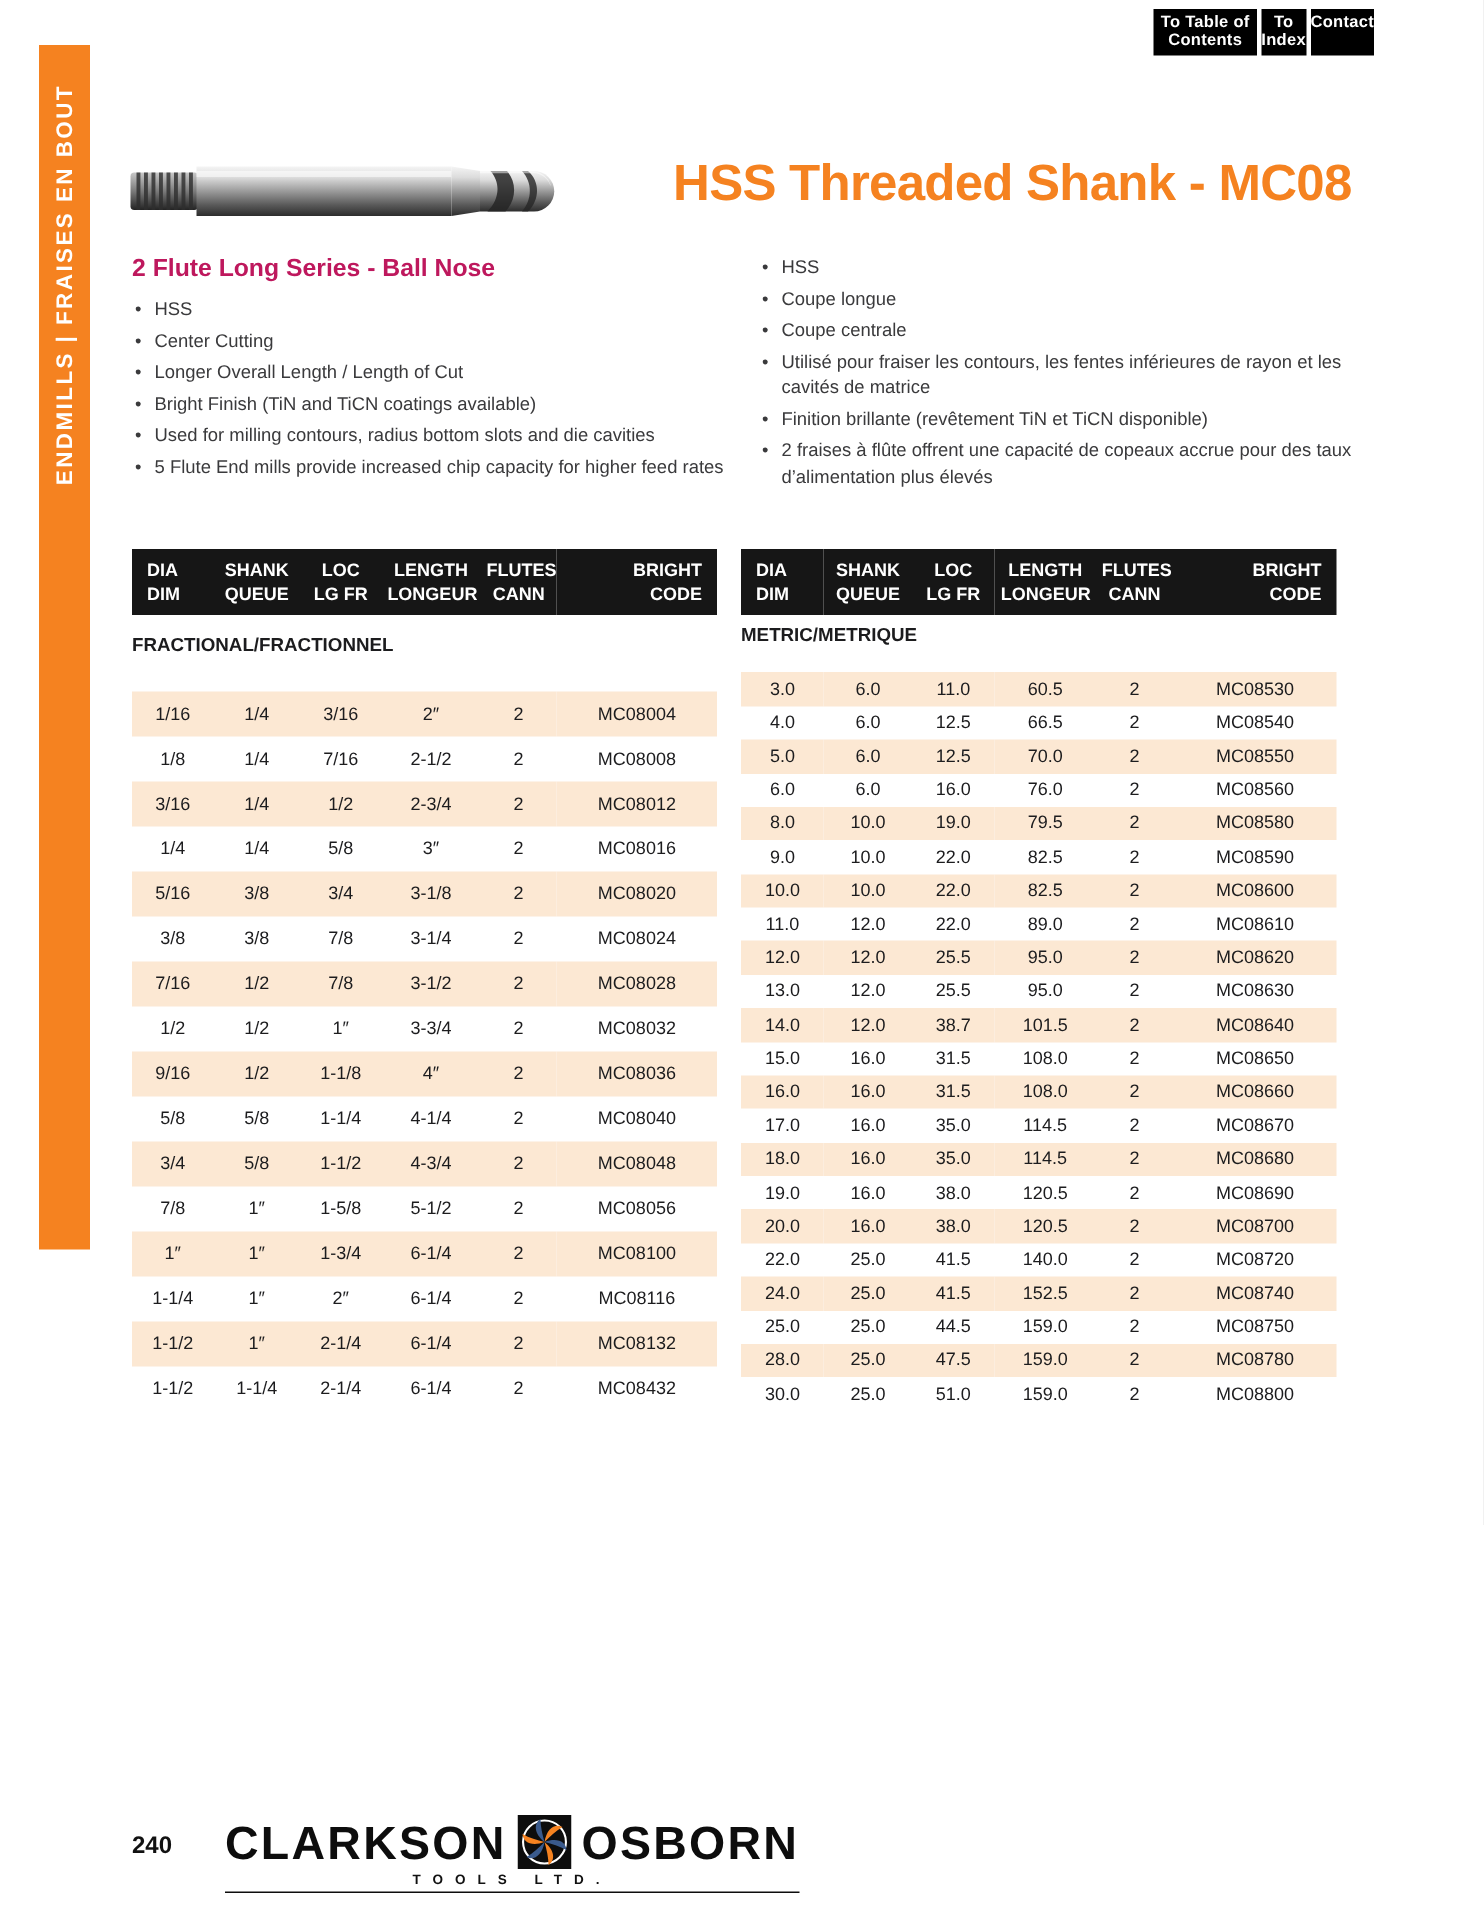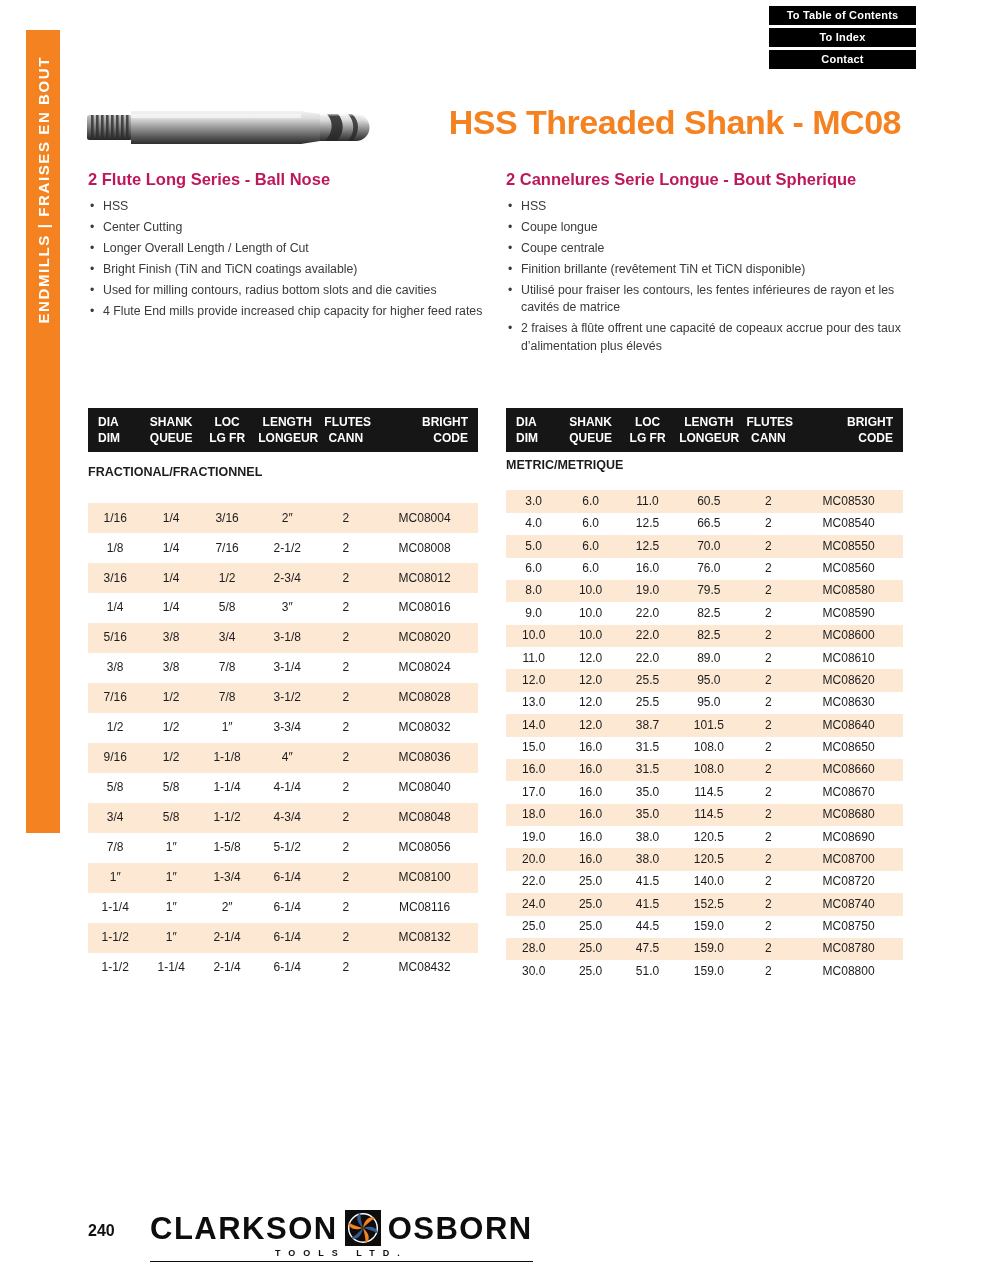--- a/index.html
+++ b/index.html
@@ -10,41 +10,41 @@
   
   .sidebar{
     position:absolute;left:26px;top:30px;width:34px;height:803px;background:#F58220;
     display:flex;justify-content:center;align-items:flex-start;box-sizing:border-box;padding-top:26px;
   }
   .sidebar-label{
     writing-mode:vertical-rl;transform:rotate(180deg);
     color:#fff;font-weight:bold;font-size:15px;letter-spacing:1.6px;white-space:nowrap;
   }
   
-  .nav{position:absolute;top:6px;right:73px;width:147px;display:flex;flex-direction:column;gap:3px;}
+  .nav{position:absolute;top:6px;right:73px;width:147px;display:flex;flex-direction:row;gap:3px;}
   .nav-btn{
     background:#000;color:#fff;font-size:11px;font-weight:bold;text-align:center;
     padding:3px 0 4px;cursor:pointer;letter-spacing:.2px;
   }
   
   .tool-photo{position:absolute;left:84px;top:90px;width:296px;height:76px;}
   .page-title{
     position:absolute;top:103px;right:88px;font-size:34px;font-weight:bold;
     color:#F58220;letter-spacing:-.5px;white-space:nowrap;
   }
   
   .features{position:absolute;top:170px;left:88px;display:flex;gap:20px;}
   .col-en{width:398px;}
   .col-fr{width:396px;}
   .feature-heading{font-size:16.5px;font-weight:bold;color:#be185d;margin:0 0 9px;}
   ul.bullets{margin:0;padding:0;list-style:none;font-size:12.3px;color:#3a3a3c;line-height:1.42;}
   ul.bullets li{padding-left:15px;position:relative;margin-bottom:3.5px;}
   ul.bullets li::before{content:"\2022";position:absolute;left:2px;}
   
-  .tables{position:absolute;top:408px;left:88px;display:flex;gap:28px;}
+  .tables{position:absolute;top:366px;left:88px;display:flex;gap:16px;}
   table{border-collapse:collapse;table-layout:fixed;}
   .t-frac{width:390px;}
   .t-metric{width:397px;}
   thead th{
     background:#161616;color:#fff;font-size:12px;font-weight:bold;line-height:1.35;
     padding:6px 4px;white-space:pre-line;text-align:center;vertical-align:middle;
   }
   thead th:nth-child(1){width:12.5%;text-align:left;padding-left:10px;}
   thead th:nth-child(2){width:15%;}
   thead th:nth-child(3){width:14%;}
@@ -130,31 +130,30 @@
 
   <div class="features">
     <div class="col-en">
       <h3 class="feature-heading">2 Flute Long Series - Ball Nose</h3>
       <ul class="bullets">
           <li>HSS</li>
           <li>Center Cutting</li>
           <li>Longer Overall Length / Length of Cut</li>
           <li>Bright Finish (TiN and TiCN coatings available)</li>
           <li>Used for milling contours, radius bottom slots and die cavities</li>
-          <li>4 Flute End mills provide increased chip capacity for higher feed rates</li>
+          <li>5 Flute End mills provide increased chip capacity for higher feed rates</li>
         </ul>
     </div>
     <div class="col-fr">
-      <h3 class="feature-heading">2 Cannelures Serie Longue - Bout Spherique</h3>
       <ul class="bullets">
           <li>HSS</li>
           <li>Coupe longue</li>
           <li>Coupe centrale</li>
+          <li>Utilisé pour fraiser les contours, les fentes inférieures de rayon et les cavités de matrice</li>
           <li>Finition brillante (revêtement TiN et TiCN disponible)</li>
-          <li>Utilisé pour fraiser les contours, les fentes inférieures de rayon et les cavités de matrice</li>
           <li>2 fraises à flûte offrent une capacité de copeaux accrue pour des taux d’alimentation plus élevés</li>
         </ul>
     </div>
   </div>
 
   <div class="tables">
     <table class="t-frac">
       <thead>
         <tr>
             <th>DIA

